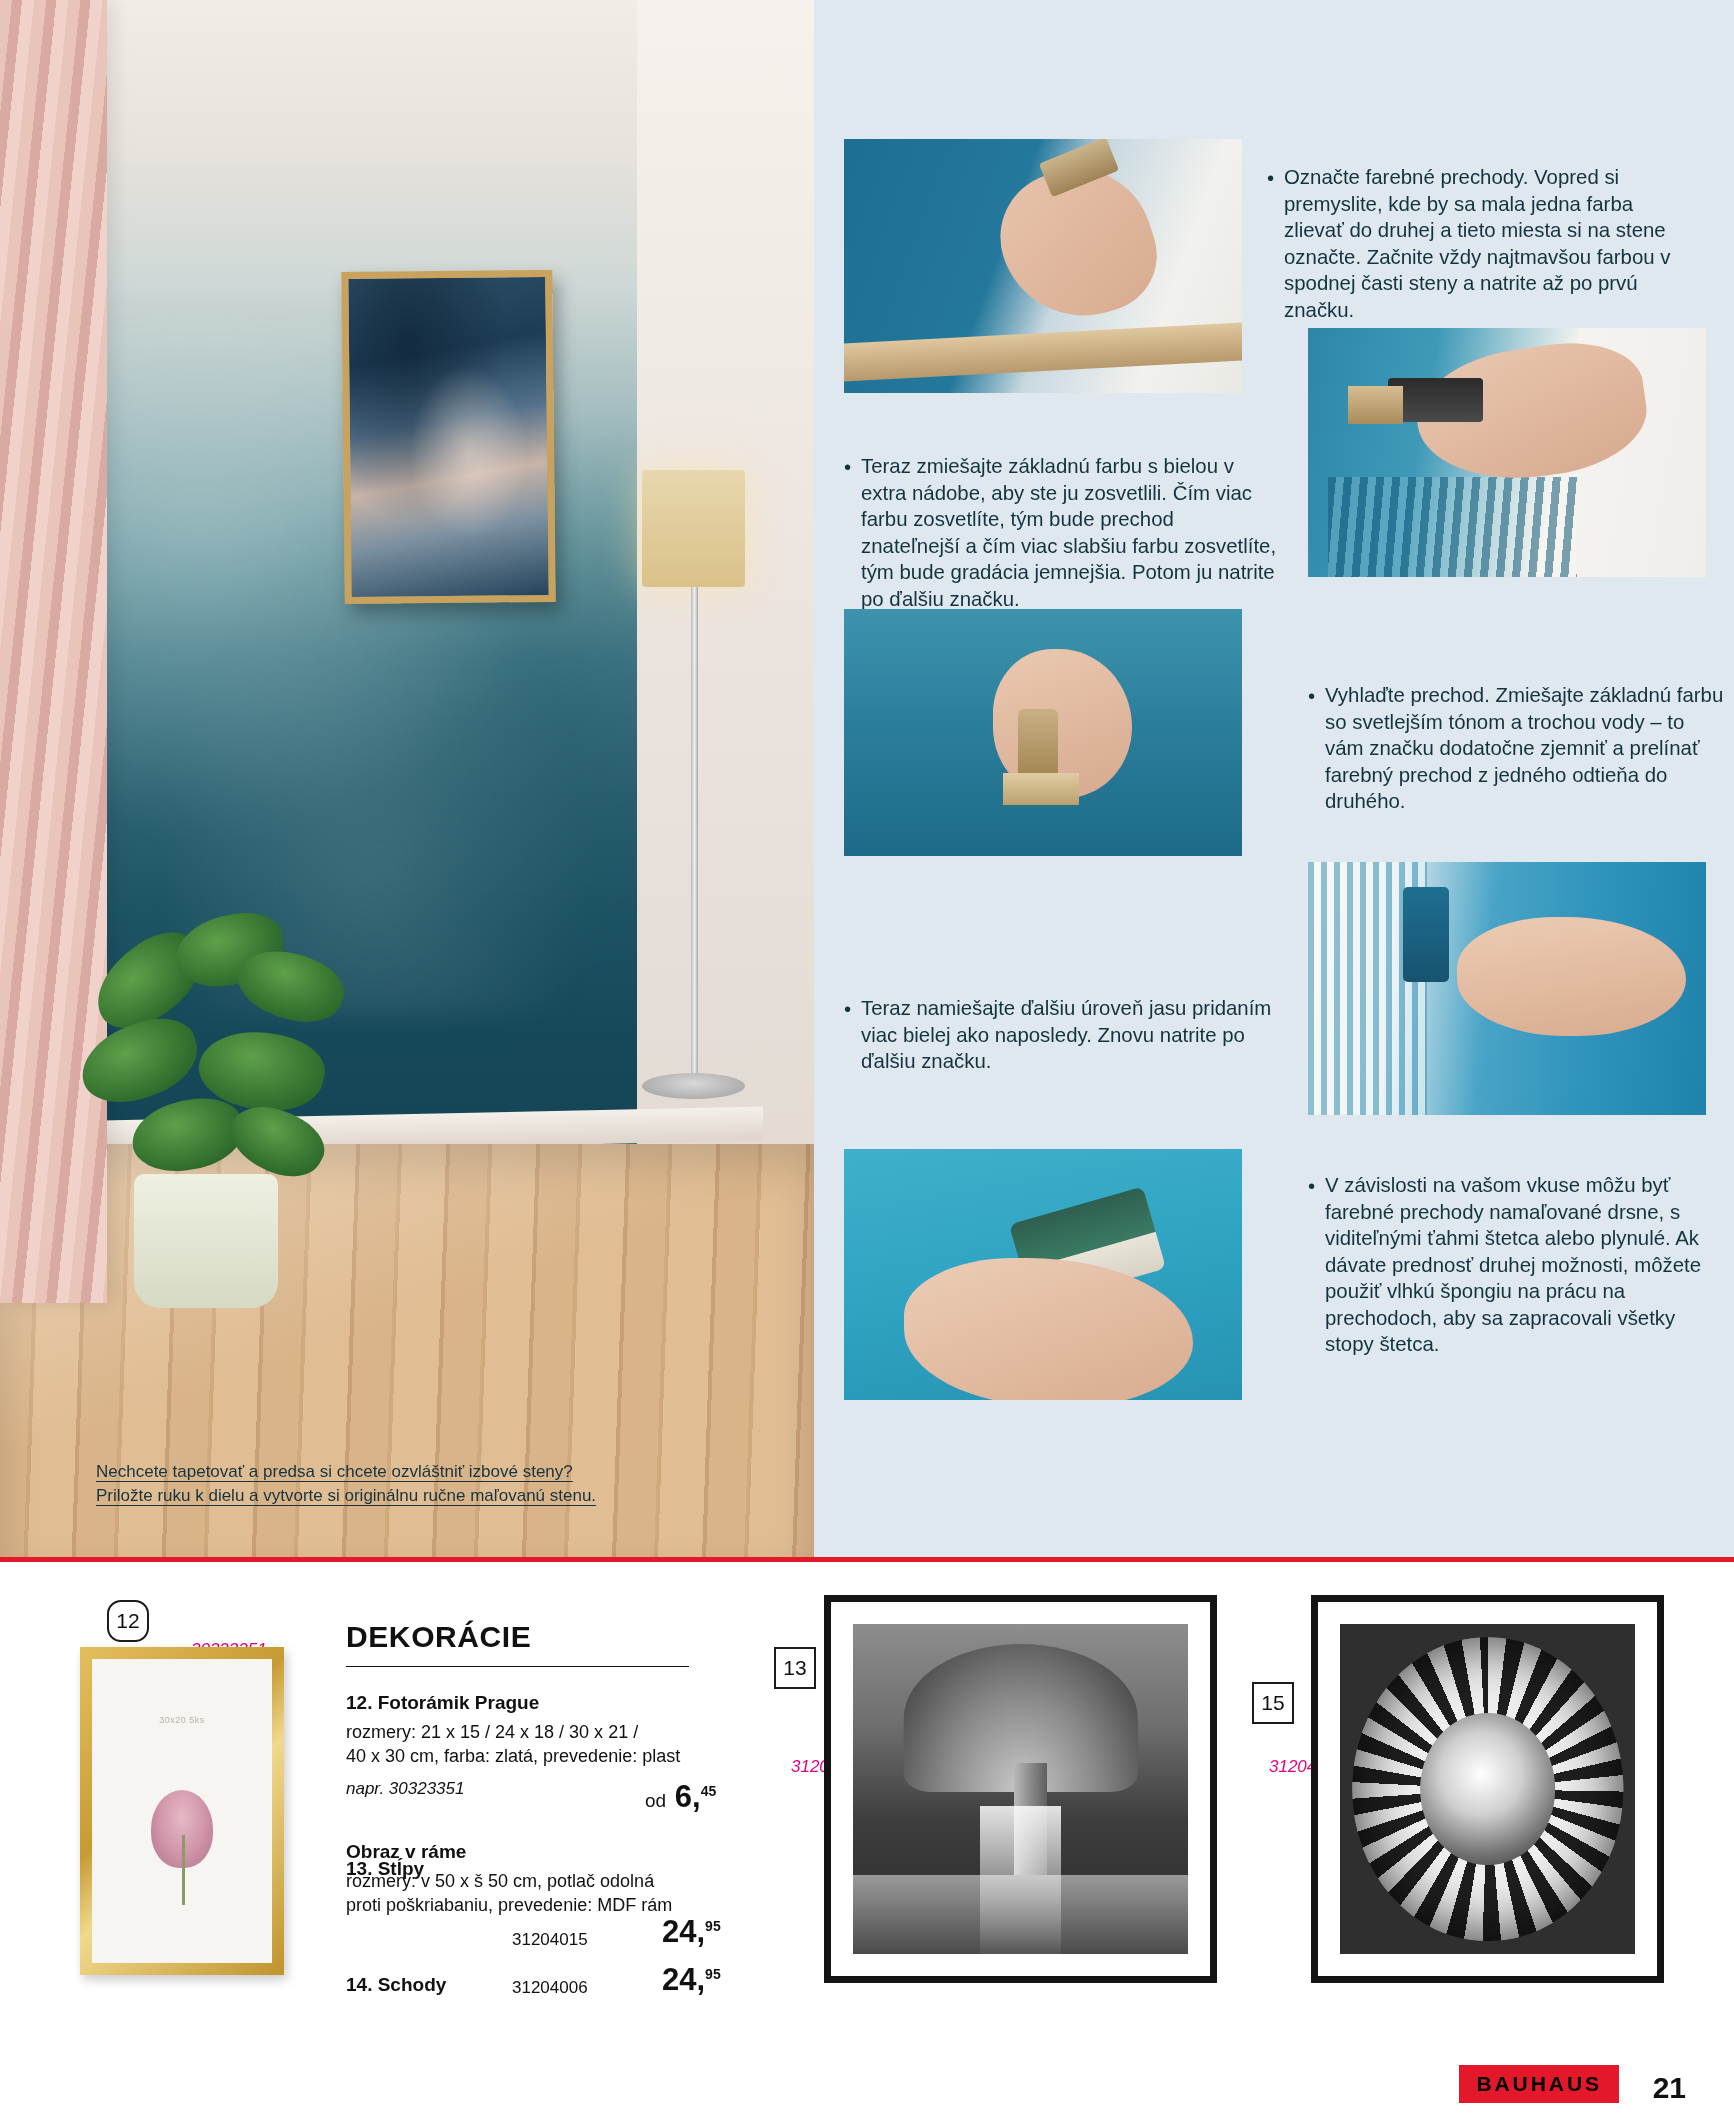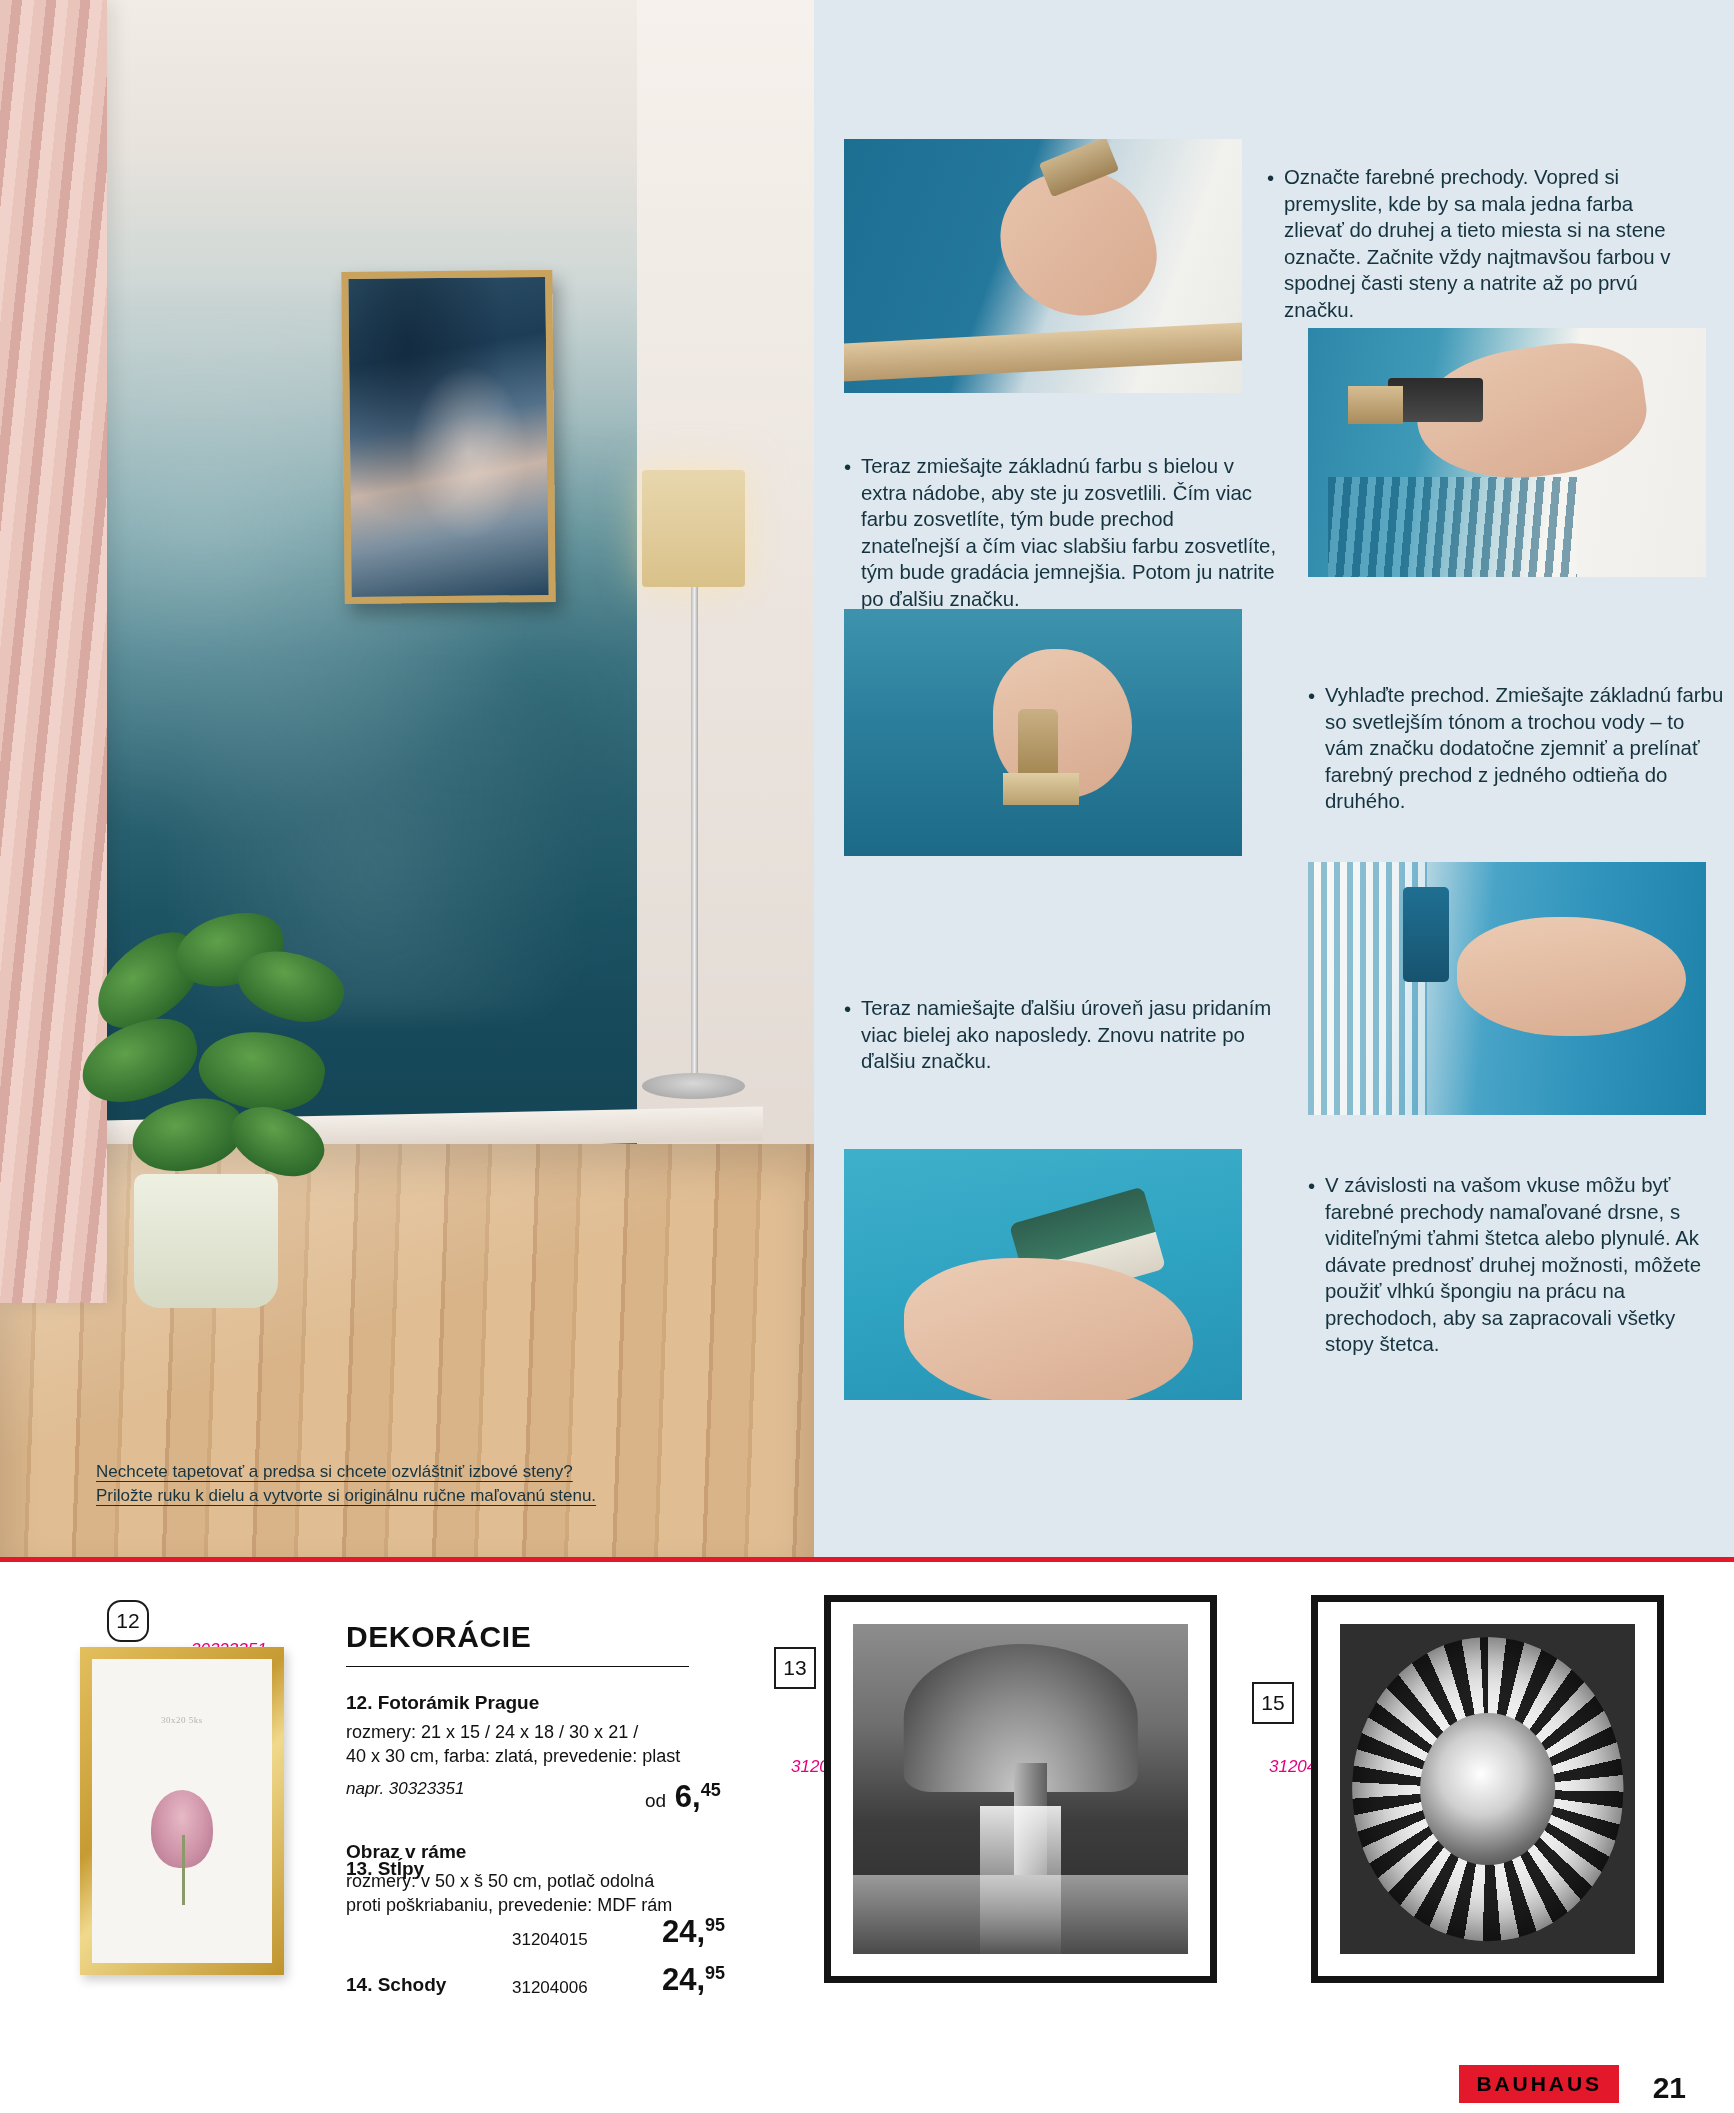--- a/index.html
+++ b/index.html
@@ -283,21 +283,20 @@
 
   
   .frame12 {
     position: absolute;
     left: 80px; top: 1647px;
     width: 204px; height: 328px;
     background: linear-gradient(135deg,#e3bf5e,#c79b33 40%,#f0d98c 55%,#bf932c 100%);
     padding: 12px;
     box-sizing: border-box;
     box-shadow: 3px 5px 10px rgba(0,0,0,0.2);
-    font-family: Liberation Serif, serif;
   }
   .frame12 .mat {
     width: 100%; height: 100%;
     background: #f6f5f2;
     display: flex; align-items: center; justify-content: center;
     position: relative;
   }
   .frame12 .flower {
     width: 62px; height: 78px;
     background: radial-gradient(ellipse at 50% 35%, #e6b9c6 0%, #cf93a8 55%, #b0738c 100%);
@@ -329,21 +328,21 @@
   .prod-title { font-size: 19px; font-weight: bold; margin-bottom: 6px; }
   .prod-desc { font-size: 18px; line-height: 1.36; }
   .prod-note { font-size: 17px; font-style: italic; margin-top: 10px; }
 
   .price-big {
     position: absolute;
     font-size: 31px; font-weight: bold; color: #111;
     white-space: nowrap;
   }
   .price-big .od { font-size: 19px; font-weight: normal; }
-  .price-big sup { font-size: 18px; vertical-align: super; }
+  .price-big sup { font-size: 14px; vertical-align: super; }
 
   .row-line { position: absolute; font-size: 19px; color: #111; }
   .row-line.b { font-weight: bold; }
 
   
   .photo-frame {
     position: absolute;
     background: #fff;
     border: 7px solid #141414;
     box-sizing: border-box;

